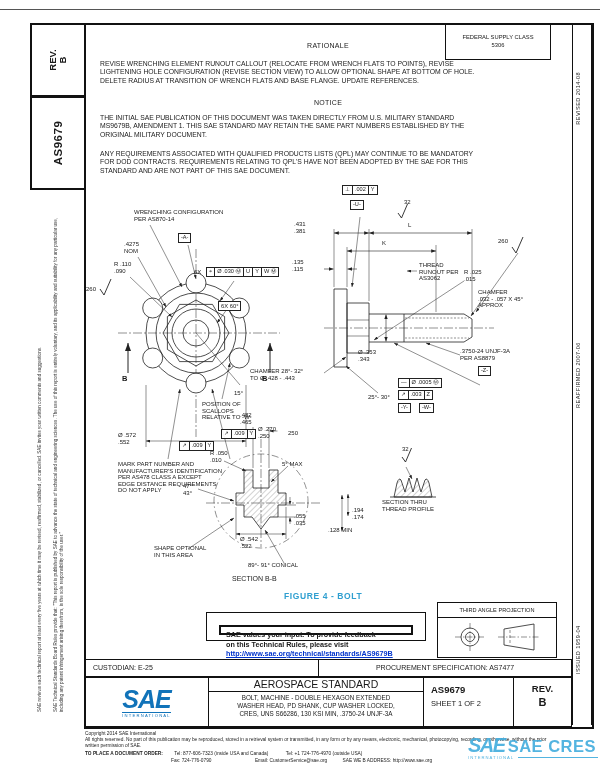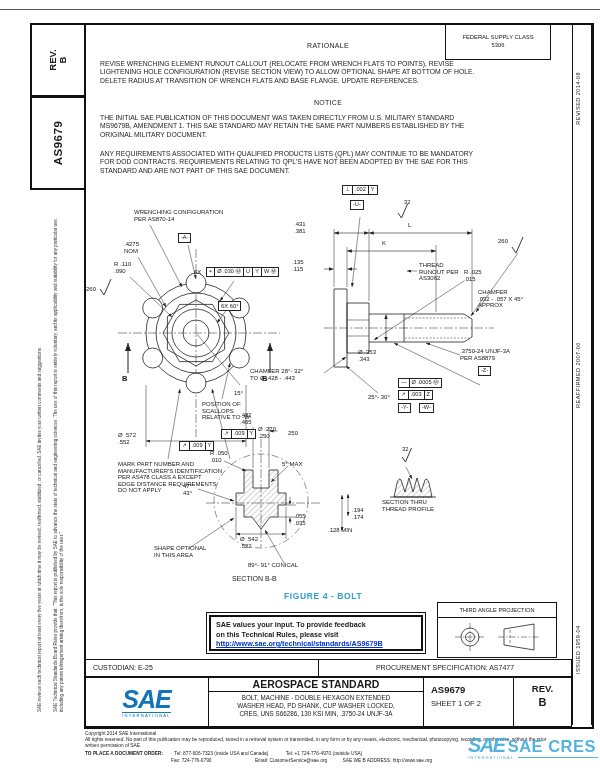--- a/index.html
+++ b/index.html
@@ -28,30 +28,30 @@
   .num{position:absolute;font-size:6px;color:#1a1a1a;}
   .fcf{position:absolute;display:inline-flex;border:.9px solid #222;background:rgba(255,255,255,.92);
        font-size:5.6px;line-height:7.5px;}
   .fcf>span{padding:0 2px;border-right:.9px solid #222;}
   .fcf>span:last-child{border-right:none;}
   .flag{position:absolute;border:.9px solid #222;background:#fff;font-size:5.6px;line-height:7.5px;padding:0 2px;}
   .boxlbl{position:absolute;border:.9px solid #222;background:#fff;font-size:5.8px;line-height:8px;padding:0 2px;}
   .blbl{position:absolute;font-size:7.5px;font-weight:bold;}
   .figcap{position:absolute;left:284px;top:591px;font-size:8.5px;font-weight:bold;letter-spacing:.6px;color:var(--figblue,#2f9fd0);}
   
-  .fbouter{position:absolute;left:206px;top:612px;width:220px;height:42px;border:1px solid #111;padding:2px;box-sizing:border-box;}
+  .fbouter{position:absolute;left:206px;top:612px;width:220px;height:29px;border:1px solid #111;padding:12px;box-sizing:border-box;}
   .fbinner{width:100%;height:100%;border:2px solid #111;box-sizing:border-box;padding:3px 5px;font-size:7.2px;font-weight:bold;line-height:9.5px;}
   .fbinner a{color:var(--linkblue,#0033cc);}
   .tapbox{position:absolute;left:437px;top:602px;width:120px;height:56px;border:1.4px solid #111;box-sizing:border-box;}
   .taptitle{border-bottom:1.2px solid #111;text-align:center;font-size:5.6px;line-height:14px;height:14px;}
   
   .tb{position:absolute;border:1.6px solid #111;box-sizing:border-box;}
   .cell{position:absolute;box-sizing:border-box;border-right:1.4px solid #111;}
   .custtext{font-size:7px;line-height:16px;}
-  .ashdr{font-size:10.5px;font-weight:bold;text-align:center;border-bottom:1.3px solid #111;line-height:13px;}
+  .ashdr{font-size:10.5px;font-weight:normal;text-align:center;border-bottom:1.3px solid #111;line-height:13px;}
   .asdesc{font-size:6.3px;line-height:8px;text-align:center;white-space:pre-line;padding-top:2px;}
   .saelogo{font-style:italic;font-weight:bold;font-size:25px;color:var(--saeblue,#1173b9);letter-spacing:-1px;line-height:24px;}
   .saesub{font-size:4.2px;color:var(--saeblue,#1173b9);letter-spacing:1.2px;border-top:1.5px solid var(--saeblue,#1173b9);margin-top:1px;}
   
   .ftl{position:absolute;left:85px;font-size:4.8px;line-height:6px;color:#222;width:470px;}
   .wm{position:absolute;left:468px;top:735px;width:130px;opacity:.92;z-index:5;color:var(--wmblue,#45aede);}
   .wmrow{display:flex;align-items:baseline;gap:3px;}
   .wmlogo{font-style:italic;font-weight:bold;font-size:20px;letter-spacing:-1.5px;line-height:20px;}
   .wmtext{font-weight:bold;font-size:16.5px;letter-spacing:.5px;line-height:18px;white-space:nowrap;}
   .wmsub{display:flex;align-items:center;gap:4px;font-size:4.2px;letter-spacing:1px;}

